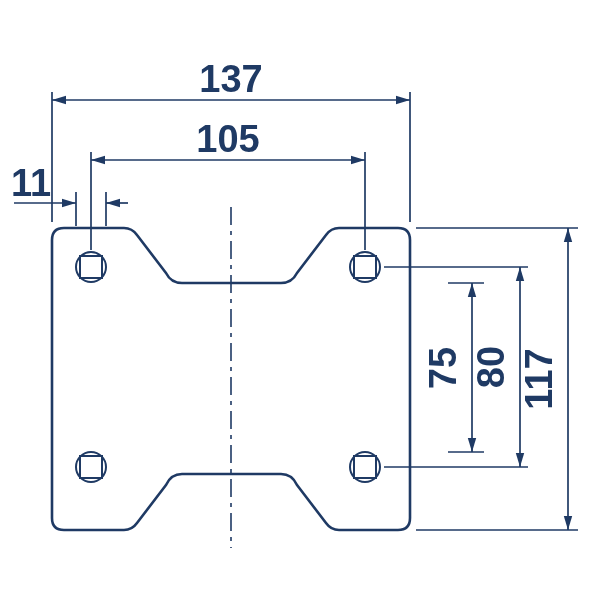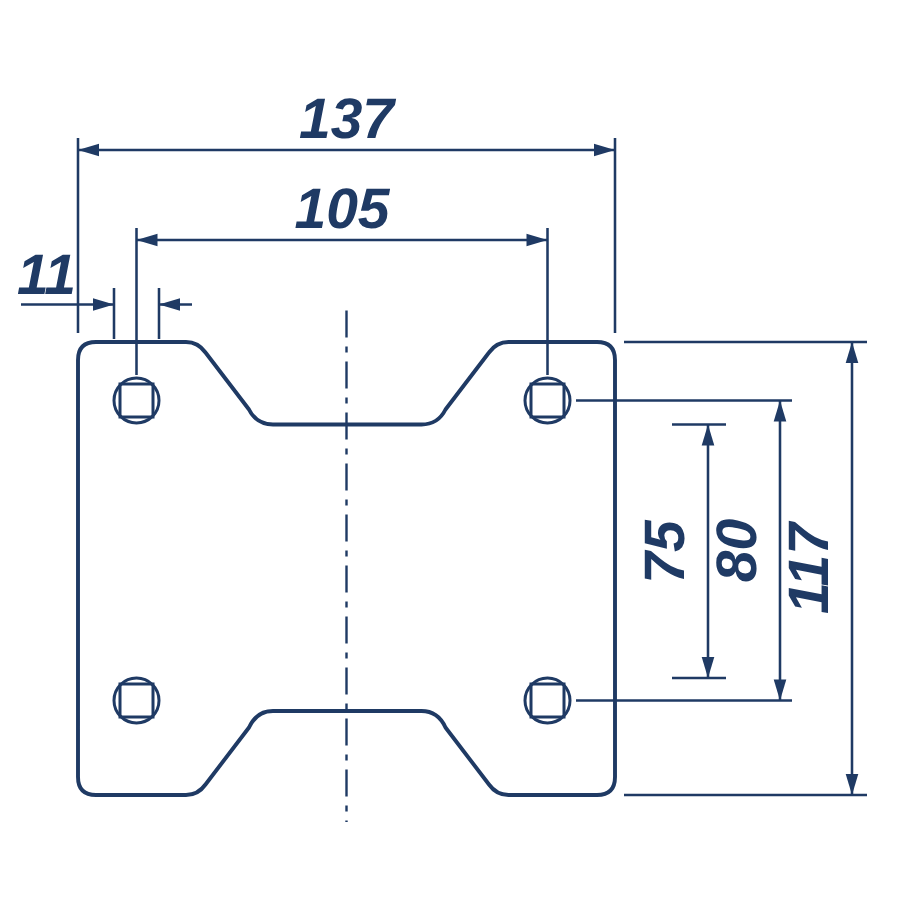--- a/index.html
+++ b/index.html
@@ -13,21 +13,20 @@
     width:600px;
     height:600px;
     overflow:hidden;
     font-family:"Liberation Sans", sans-serif;
   }
   .canvas{
     position:relative;
     width:600px;
     height:600px;
     background:var(--bg);
-    font-style:italic;
   }
   svg{display:block;}
   .outline{
     fill:none;
     stroke:var(--ink);
     stroke-width:2.6;
     stroke-linejoin:round;
     stroke-linecap:round;
   }
   .hole{

